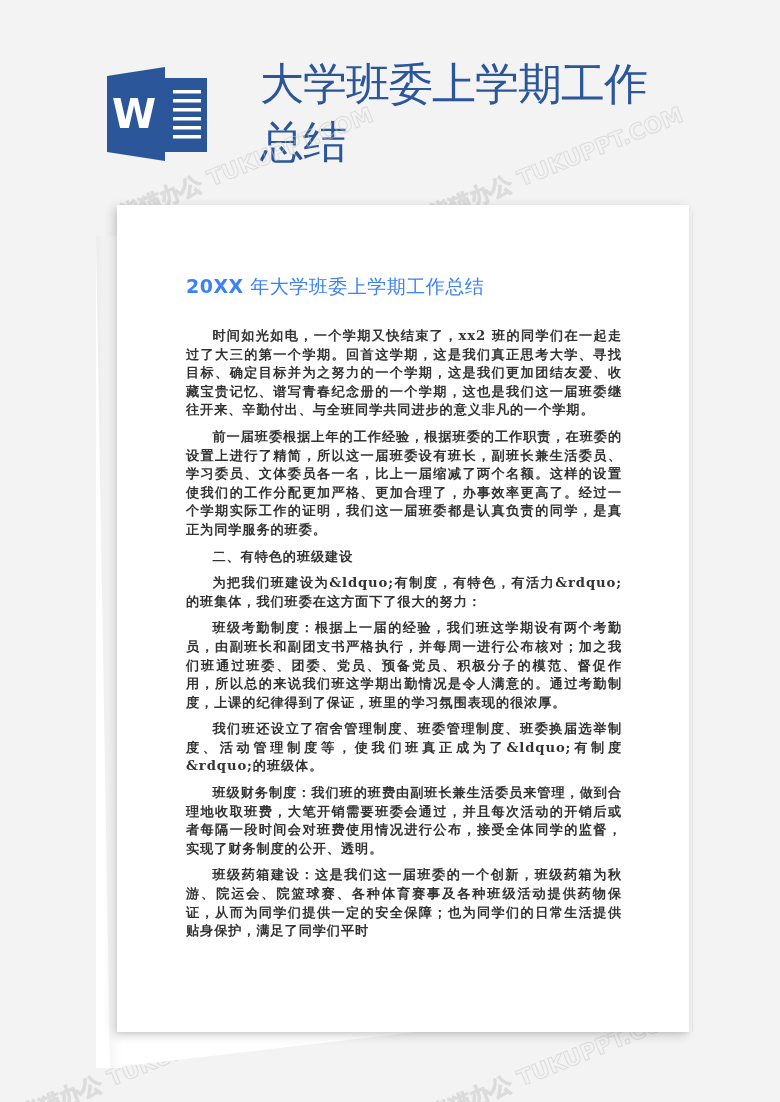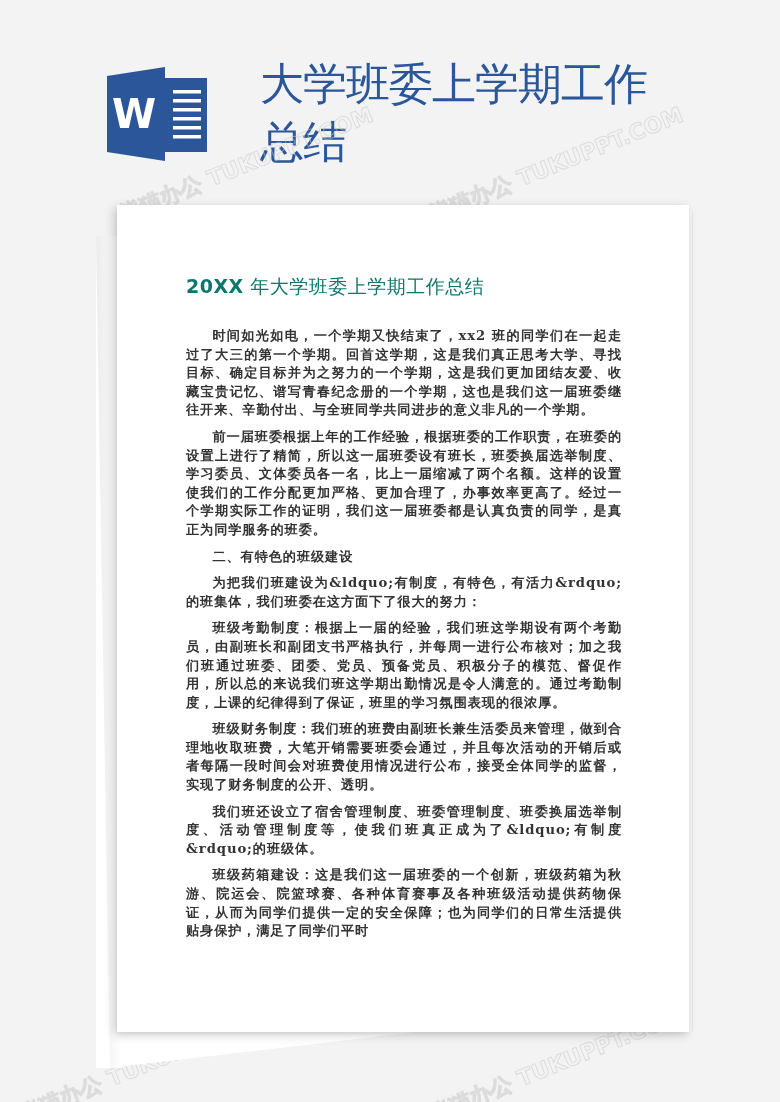--- a/index.html
+++ b/index.html
@@ -35,21 +35,21 @@
   .page-main {
     position: absolute; left: 117px; top: 205px; width: 572px; height: 827px;
     background: #ffffff;
     box-shadow: -3px 3px 10px rgba(0,0,0,0.18), 0 2px 4px rgba(0,0,0,0.06);
     overflow: hidden;
   }
   .content { position: absolute; left: 69px; top: 68px; width: 436px; }
   .content h2 {
     margin: 0 0 28px 0; font-weight: normal;
     font-family: "DejaVu Sans", "Liberation Sans", sans-serif;
-    font-size: 19px; color: #0f766e; letter-spacing: 0.5px; line-height: 26px;
+    font-size: 19px; color: #3b82f6; letter-spacing: 0.5px; line-height: 26px;
   }
   .content h2 .year { font-weight: bold; }
   .content p {
     margin: 0 0 8px 0; font-size: 13.2px; line-height: 18.6px;
     color: #333; text-indent: 2em; text-align: justify; letter-spacing: 0.9px; font-weight: bold;
   }
   .watermark {
     position: absolute; font-family: "DejaVu Sans", sans-serif; font-size: 22px;
     font-weight: bold; color: transparent; -webkit-text-stroke: 1px rgba(200,200,200,0.55);
     transform: rotate(-22deg); white-space: nowrap; pointer-events: none;
@@ -83,21 +83,21 @@
 <div class="page-back"></div>
 <div class="page-back-shade"></div>
 <div class="page-edge"></div>
 
 <div class="page-main">
   <div class="content">
     <h2>
       <span class="year">20XX</span><span> 年大学班委上学期工作总结</span>
     </h2>
     <p>时间如光如电，一个学期又快结束了，xx2 班的同学们在一起走过了大三的第一个学期。回首这学期，这是我们真正思考大学、寻找目标、确定目标并为之努力的一个学期，这是我们更加团结友爱、收藏宝贵记忆、谱写青春纪念册的一个学期，这也是我们这一届班委继往开来、辛勤付出、与全班同学共同进步的意义非凡的一个学期。</p>
-    <p>前一届班委根据上年的工作经验，根据班委的工作职责，在班委的设置上进行了精简，所以这一届班委设有班长，班委换届选举制度、学习委员、文体委员各一名，比上一届缩减了两个名额。这样的设置使我们的工作分配更加严格、更加合理了，办事效率更高了。经过一个学期实际工作的证明，我们这一届班委都是认真负责的同学，是真正为同学服务的班委。</p>
+    <p>前一届班委根据上年的工作经验，根据班委的工作职责，在班委的设置上进行了精简，所以这一届班委设有班长，副班长兼生活委员、学习委员、文体委员各一名，比上一届缩减了两个名额。这样的设置使我们的工作分配更加严格、更加合理了，办事效率更高了。经过一个学期实际工作的证明，我们这一届班委都是认真负责的同学，是真正为同学服务的班委。</p>
     <p>二、有特色的班级建设</p>
     <p>为把我们班建设为&amp;ldquo;有制度，有特色，有活力&amp;rdquo;的班集体，我们班委在这方面下了很大的努力：</p>
     <p>班级考勤制度：根据上一届的经验，我们班这学期设有两个考勤员，由副班长和副团支书严格执行，并每周一进行公布核对；加之我们班通过班委、团委、党员、预备党员、积极分子的模范、督促作用，所以总的来说我们班这学期出勤情况是令人满意的。通过考勤制度，上课的纪律得到了保证，班里的学习氛围表现的很浓厚。</p>
+    <p>我们班还设立了宿舍管理制度、班委管理制度、班委换届选举制度、活动管理制度等，使我们班真正成为了&amp;ldquo;有制度&amp;rdquo;的班级体。</p>
     <p>班级财务制度：我们班的班费由副班长兼生活委员来管理，做到合理地收取班费，大笔开销需要班委会通过，并且每次活动的开销后或者每隔一段时间会对班费使用情况进行公布，接受全体同学的监督，实现了财务制度的公开、透明。</p>
-    <p>我们班还设立了宿舍管理制度、班委管理制度、班委换届选举制度、活动管理制度等，使我们班真正成为了&amp;ldquo;有制度&amp;rdquo;的班级体。</p>
     <p>班级药箱建设：这是我们这一届班委的一个创新，班级药箱为秋游、院运会、院篮球赛、各种体育赛事及各种班级活动提供药物保证，从而为同学们提供一定的安全保障；也为同学们的日常生活提供贴身保护，满足了同学们平时</p>
   </div>
 </div>
 
 </body></html>

